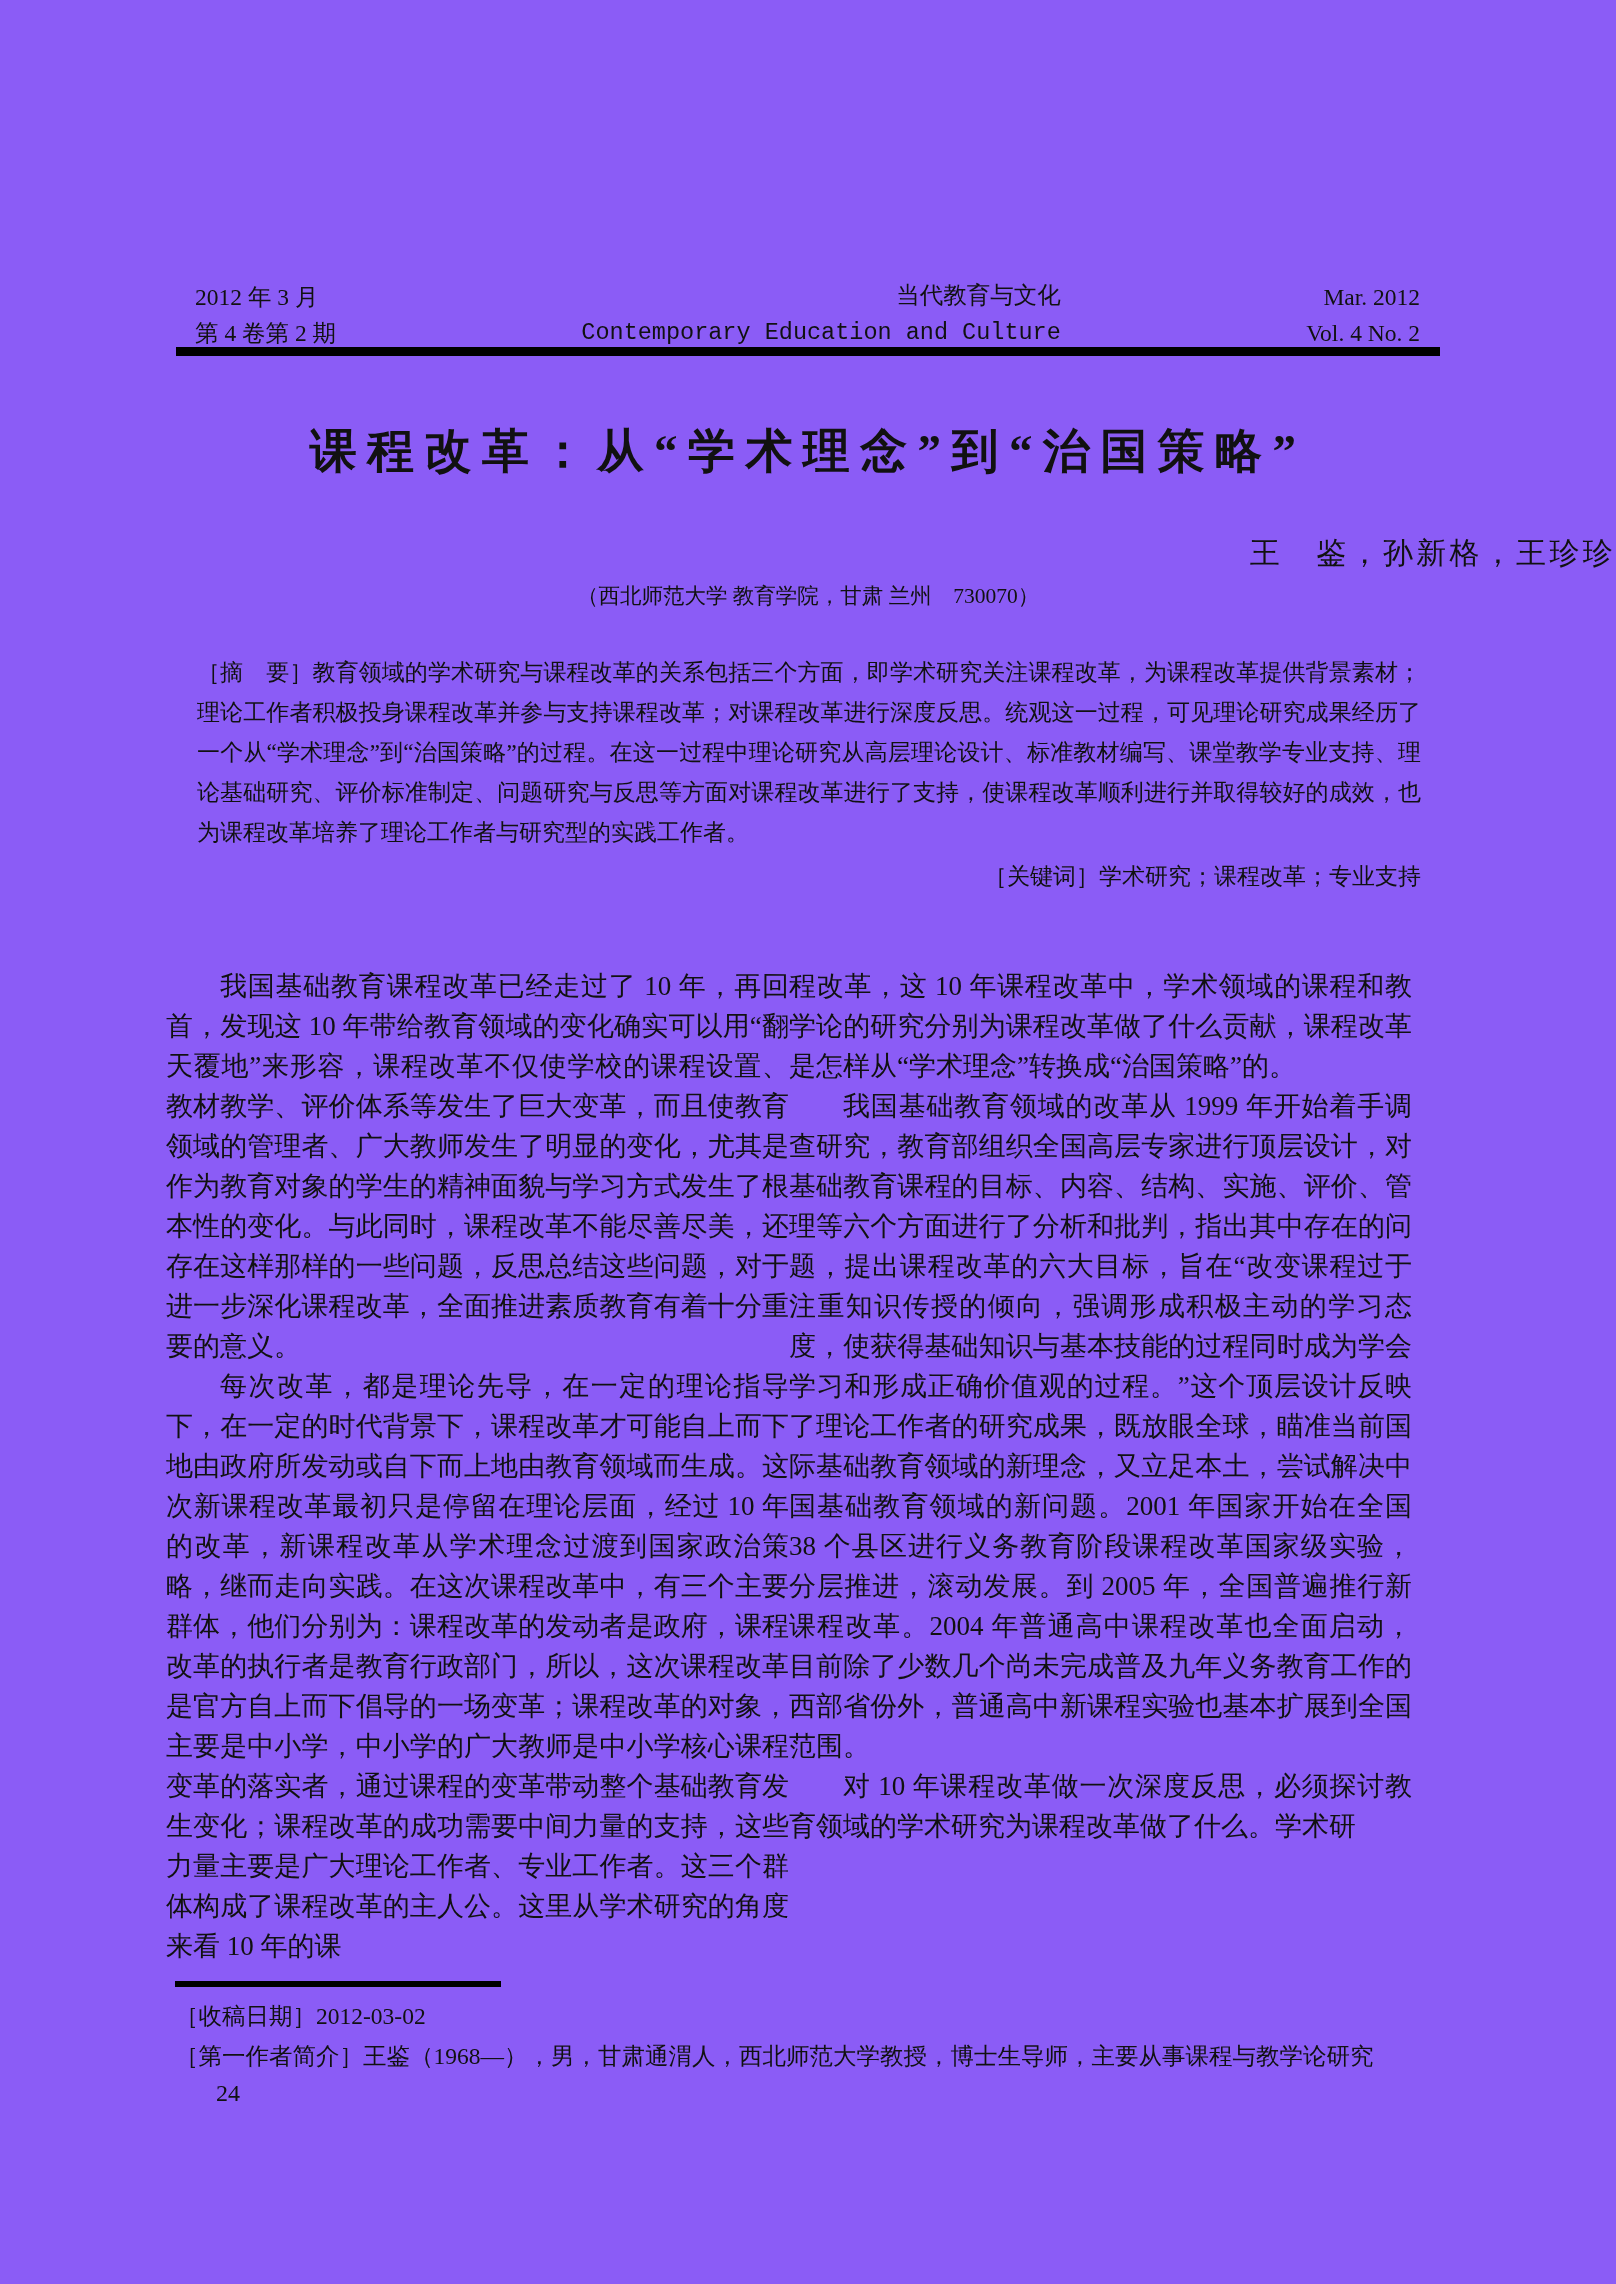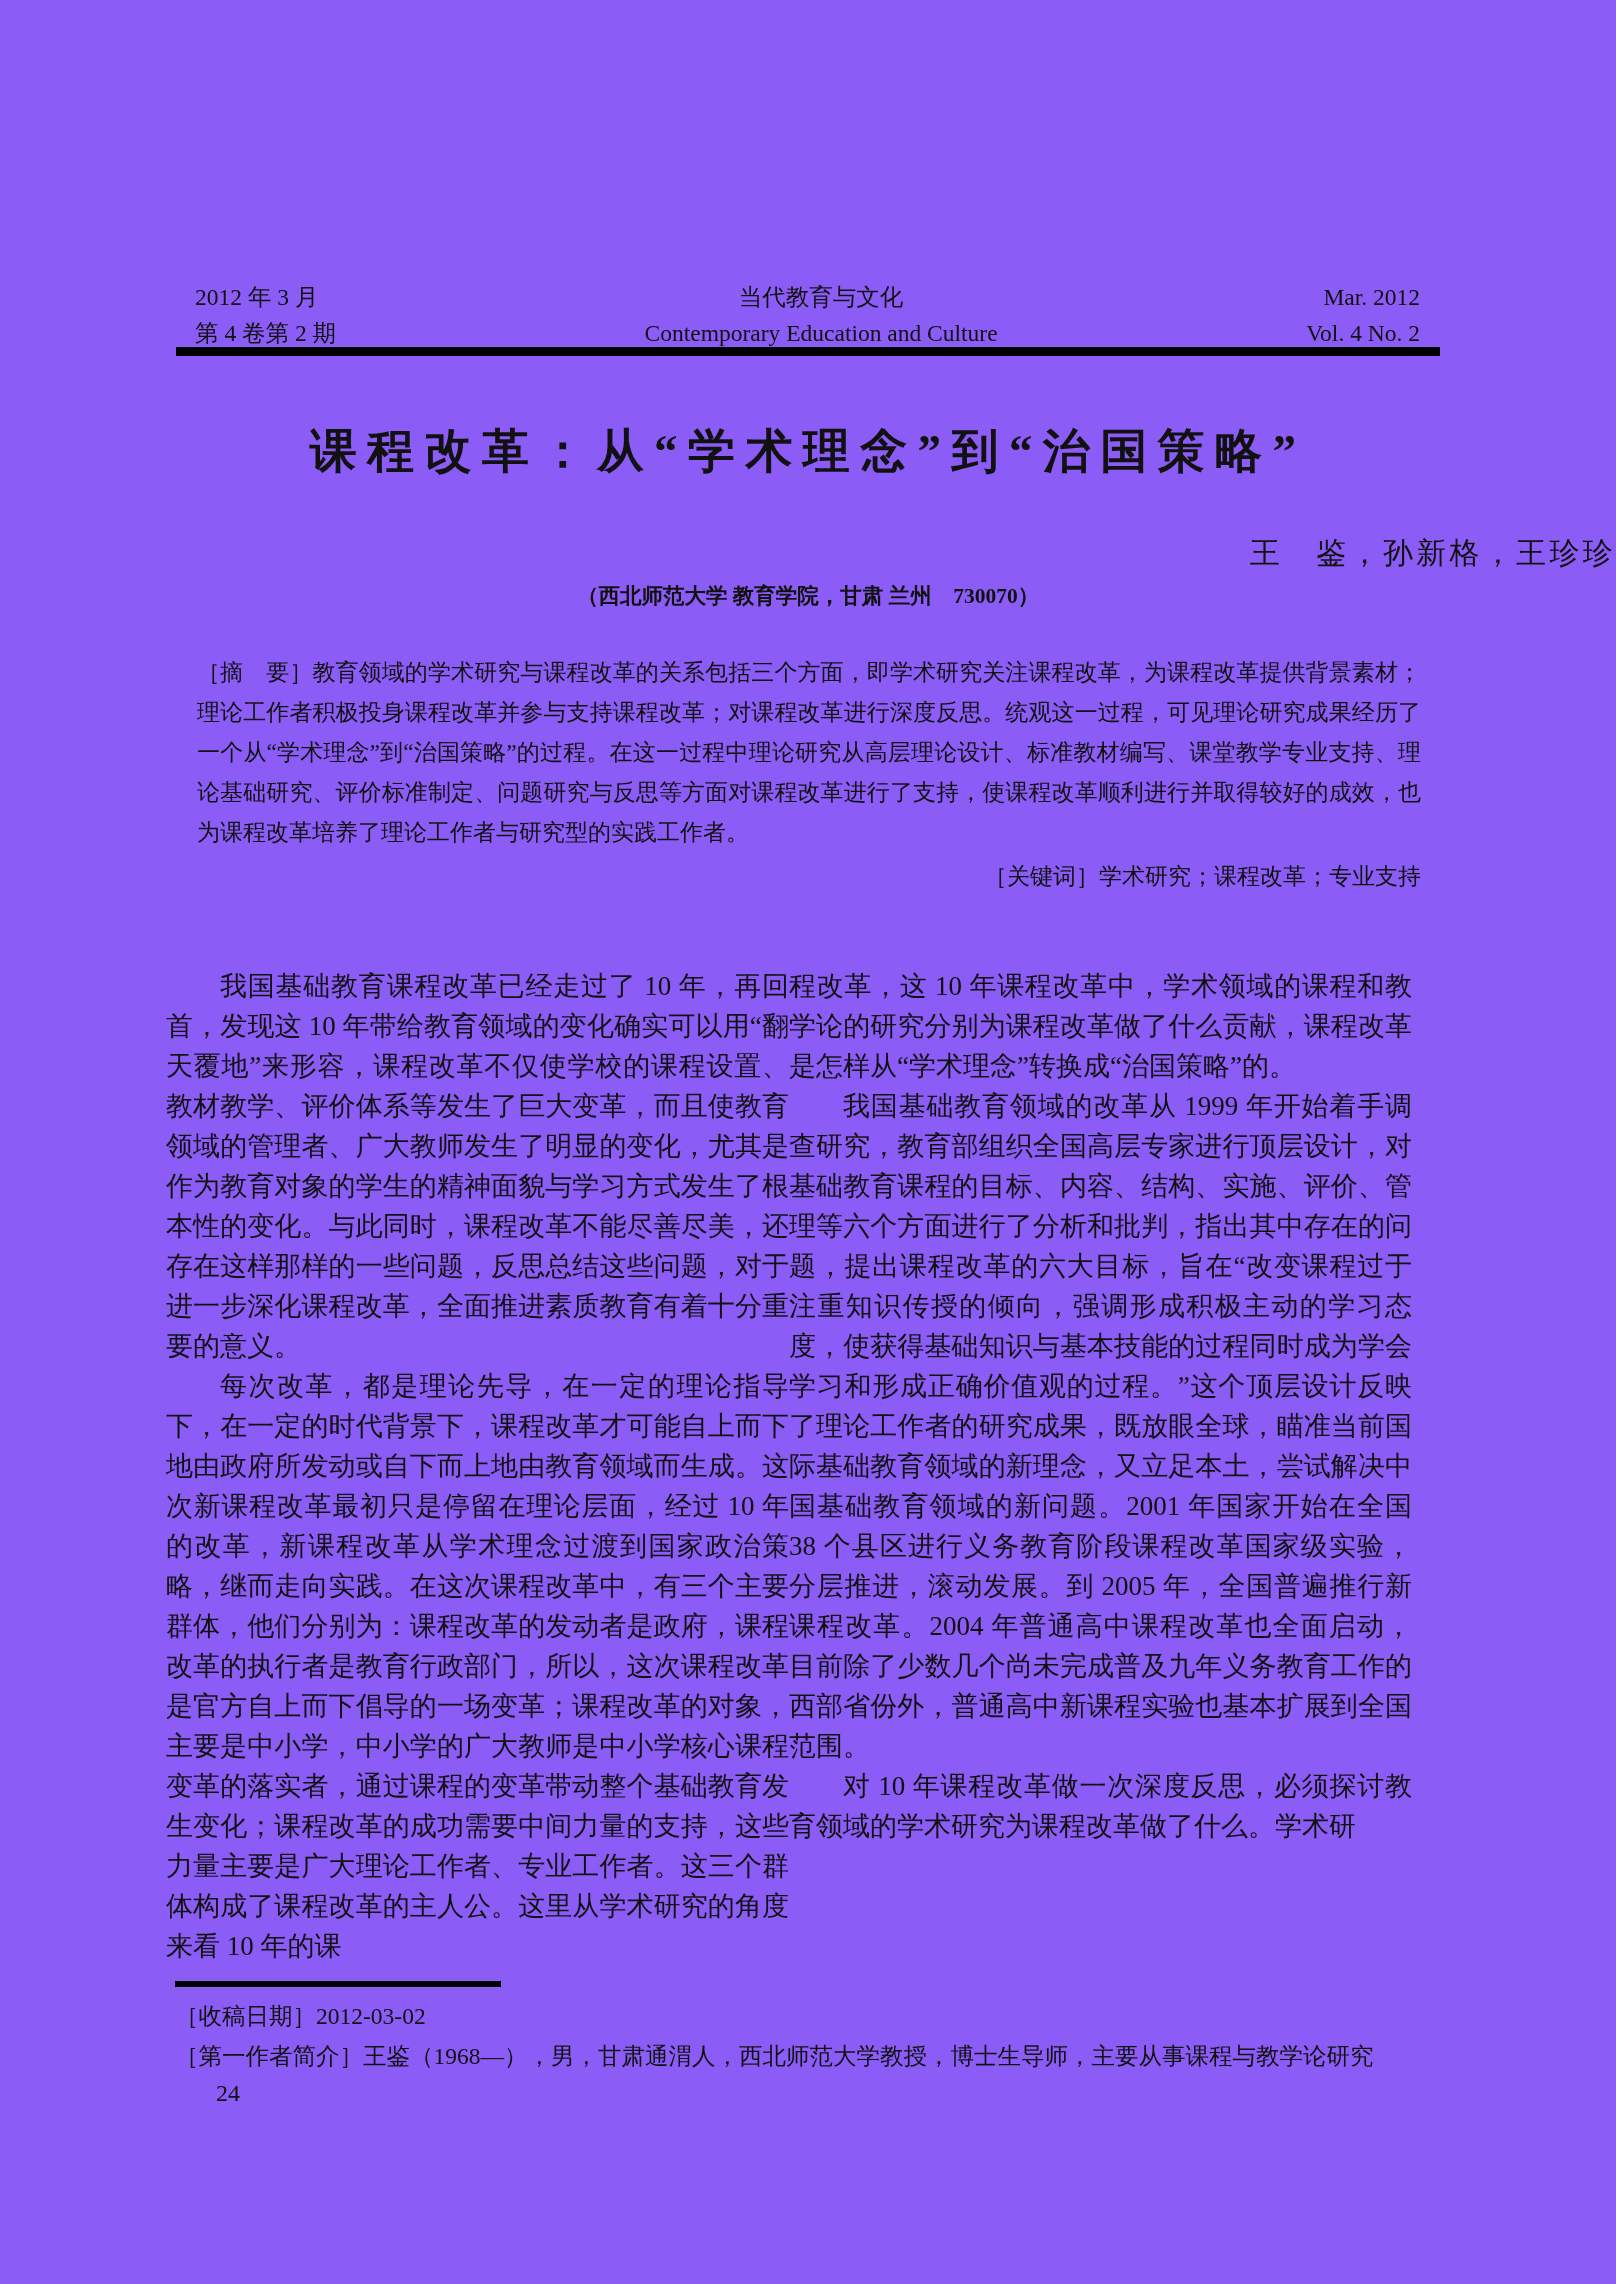--- a/index.html
+++ b/index.html
@@ -12,40 +12,40 @@
   }
   .page { position:absolute; left:0; top:0; width:1616px; height:2284px; background:#8b5cf6; overflow:hidden; }
 
   
   .jheader {
     position:absolute; left:195px; top:279px; width:1225px;
     display:flex; justify-content:space-between; align-items:flex-start;
     font-size:23.5px; line-height:36px;
   }
   .jheader .hl { text-align:left; }
-  .jheader .hc { text-align:center; }
+  .jheader .hc { text-align:right;font-family:Liberation Mono, monospace; }
   .jheader .hr { text-align:right; }
   .header-rule {
     position:absolute; left:176px; top:347px; width:1264px; height:8.5px;
     background:#000000;
   }
 
   
   .title {
     position:absolute; left:0; top:420px; width:1616px;
     text-align:center; font-size:47px; letter-spacing:10.4px;
     white-space:nowrap;
   }
   .authors {
     position:absolute; left:0; top:533px; width:1616px;
     text-align:right; font-size:30px; letter-spacing:3.3px;
   }
   .affiliation {
     position:absolute; left:0; top:581px; width:1616px;
-    text-align:center; font-size:21.5px;font-weight:bold;
+    text-align:center; font-size:21.5px;
   }
 
   
   .meta {
     position:absolute; left:197px; top:653px; width:1224px;
     font-size:23px; line-height:40px; text-align:justify;
     text-justify:inter-ideograph;
   }
   .meta p { margin:0; }
   .meta .kw-line { margin-top:3.9px; text-align:right; }

